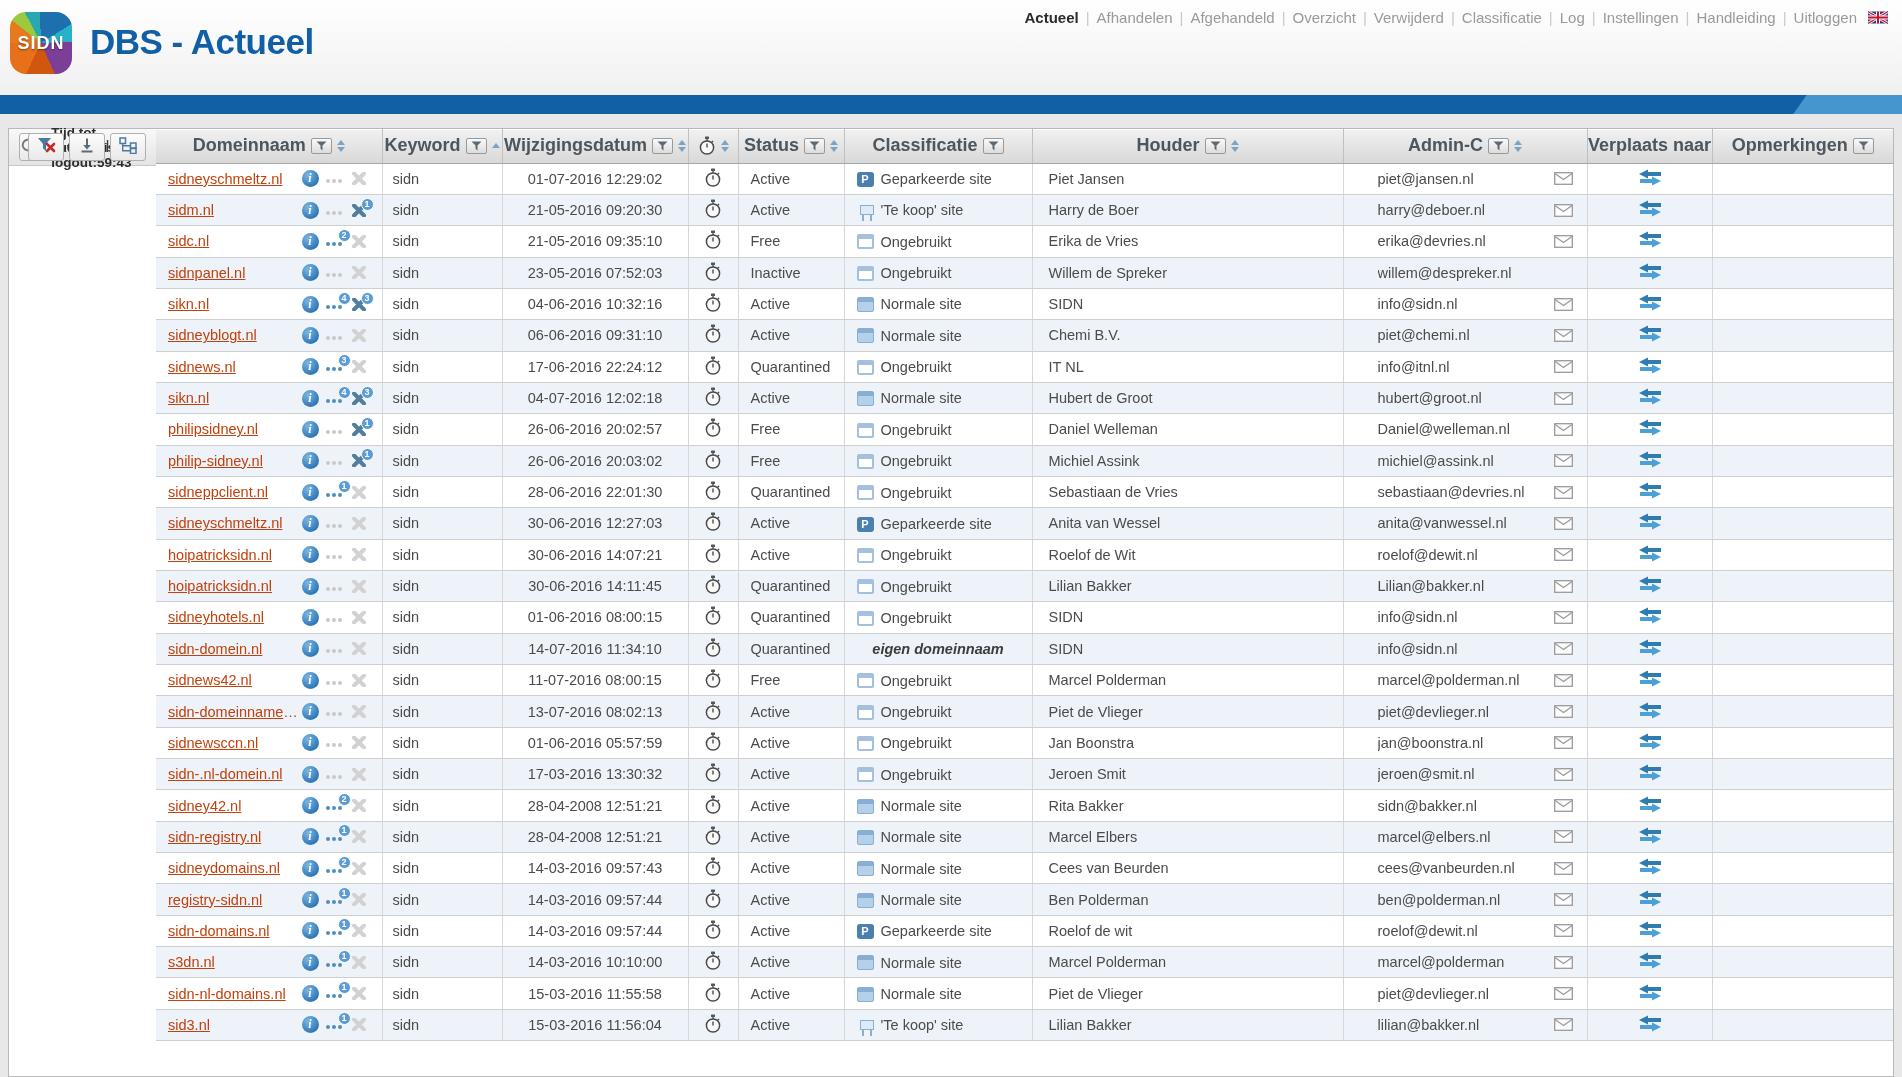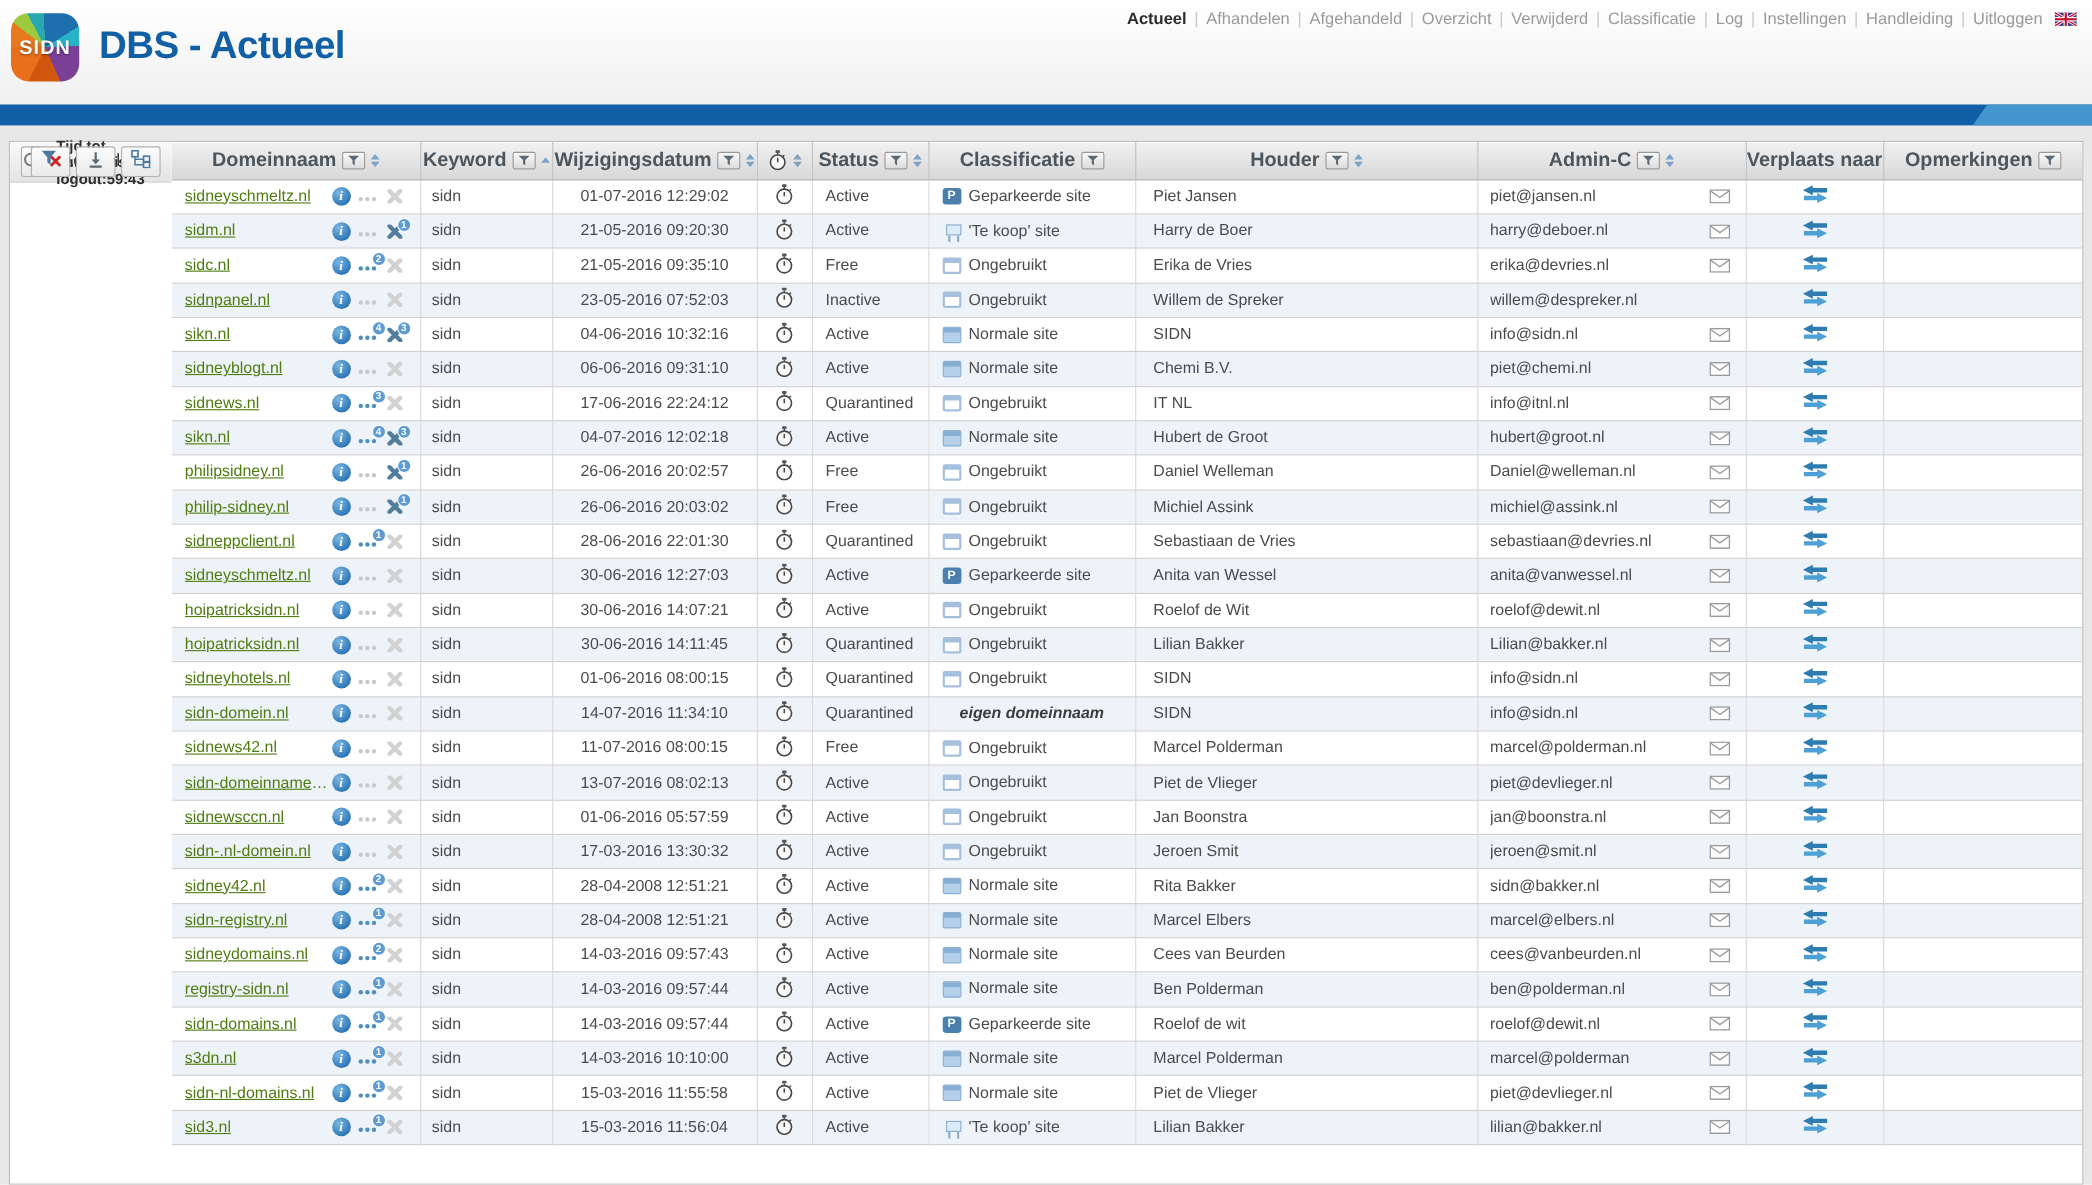--- a/index.html
+++ b/index.html
@@ -64,33 +64,33 @@
   .th-inner{display:flex;align-items:center;justify-content:center;gap:5px;}
 
   tbody tr{height:31.35px;background:#fff;}
   tbody tr.alt{background:var(--row-alt);}
   tbody td{border-right:1px solid #d8d8d8;border-bottom:1px solid #cfcfcf;
     font-size:14.5px;color:#4b4b4b;vertical-align:middle;overflow:hidden;white-space:nowrap;}
   tbody td:last-child{border-right:none;}
 
   .cellflex{display:flex;align-items:center;}
   .c-domain .cellflex{padding-left:12px;padding-right:4px;}
-  .domain-link{flex:1 1 auto;color:#4d7c0f;overflow:hidden;
+  .domain-link{flex:1 1 auto;color:#c2410c;overflow:hidden;
     text-overflow:ellipsis;}
   .act{display:flex;align-items:center;gap:7px;width:76px;flex:0 0 76px;}
 
   td.c-keyword{padding-left:10px;}
   td.c-date{text-align:center;}
   td.c-timer{text-align:center;}
   td.c-status{padding-left:12px;}
   td.c-class{padding-left:12px;}
   td.c-class.custom{padding-left:0;text-align:center;}
   td.c-class.custom .cls-label{font-weight:bold;color:#3c3c3c;font-style:italic;}
   td.c-holder{padding-left:16px;}
-  .c-admin .cellflex{padding-left:11px;padding-right:14px;}
+  .c-admin .cellflex{padding-left:34px;padding-right:14px;}
   .admin-mail{flex:1 1 auto;overflow:hidden;text-overflow:ellipsis;}
   td.c-move{text-align:center;}
 
   
   .filter-btn{display:inline-flex;width:21px;height:16px;border:1px solid #999;border-radius:2px;
     background:linear-gradient(#fafafa,#dcdcdc);align-items:center;justify-content:center;cursor:pointer;}
   .sort{display:inline-flex;flex-direction:column;gap:2px;cursor:pointer;}
   .sort i{width:0;height:0;border-left:4px solid transparent;border-right:4px solid transparent;}
   .sort i.up{border-bottom:5px solid #7ba3c6;}
   .sort i.down{border-top:5px solid #7ba3c6;}

